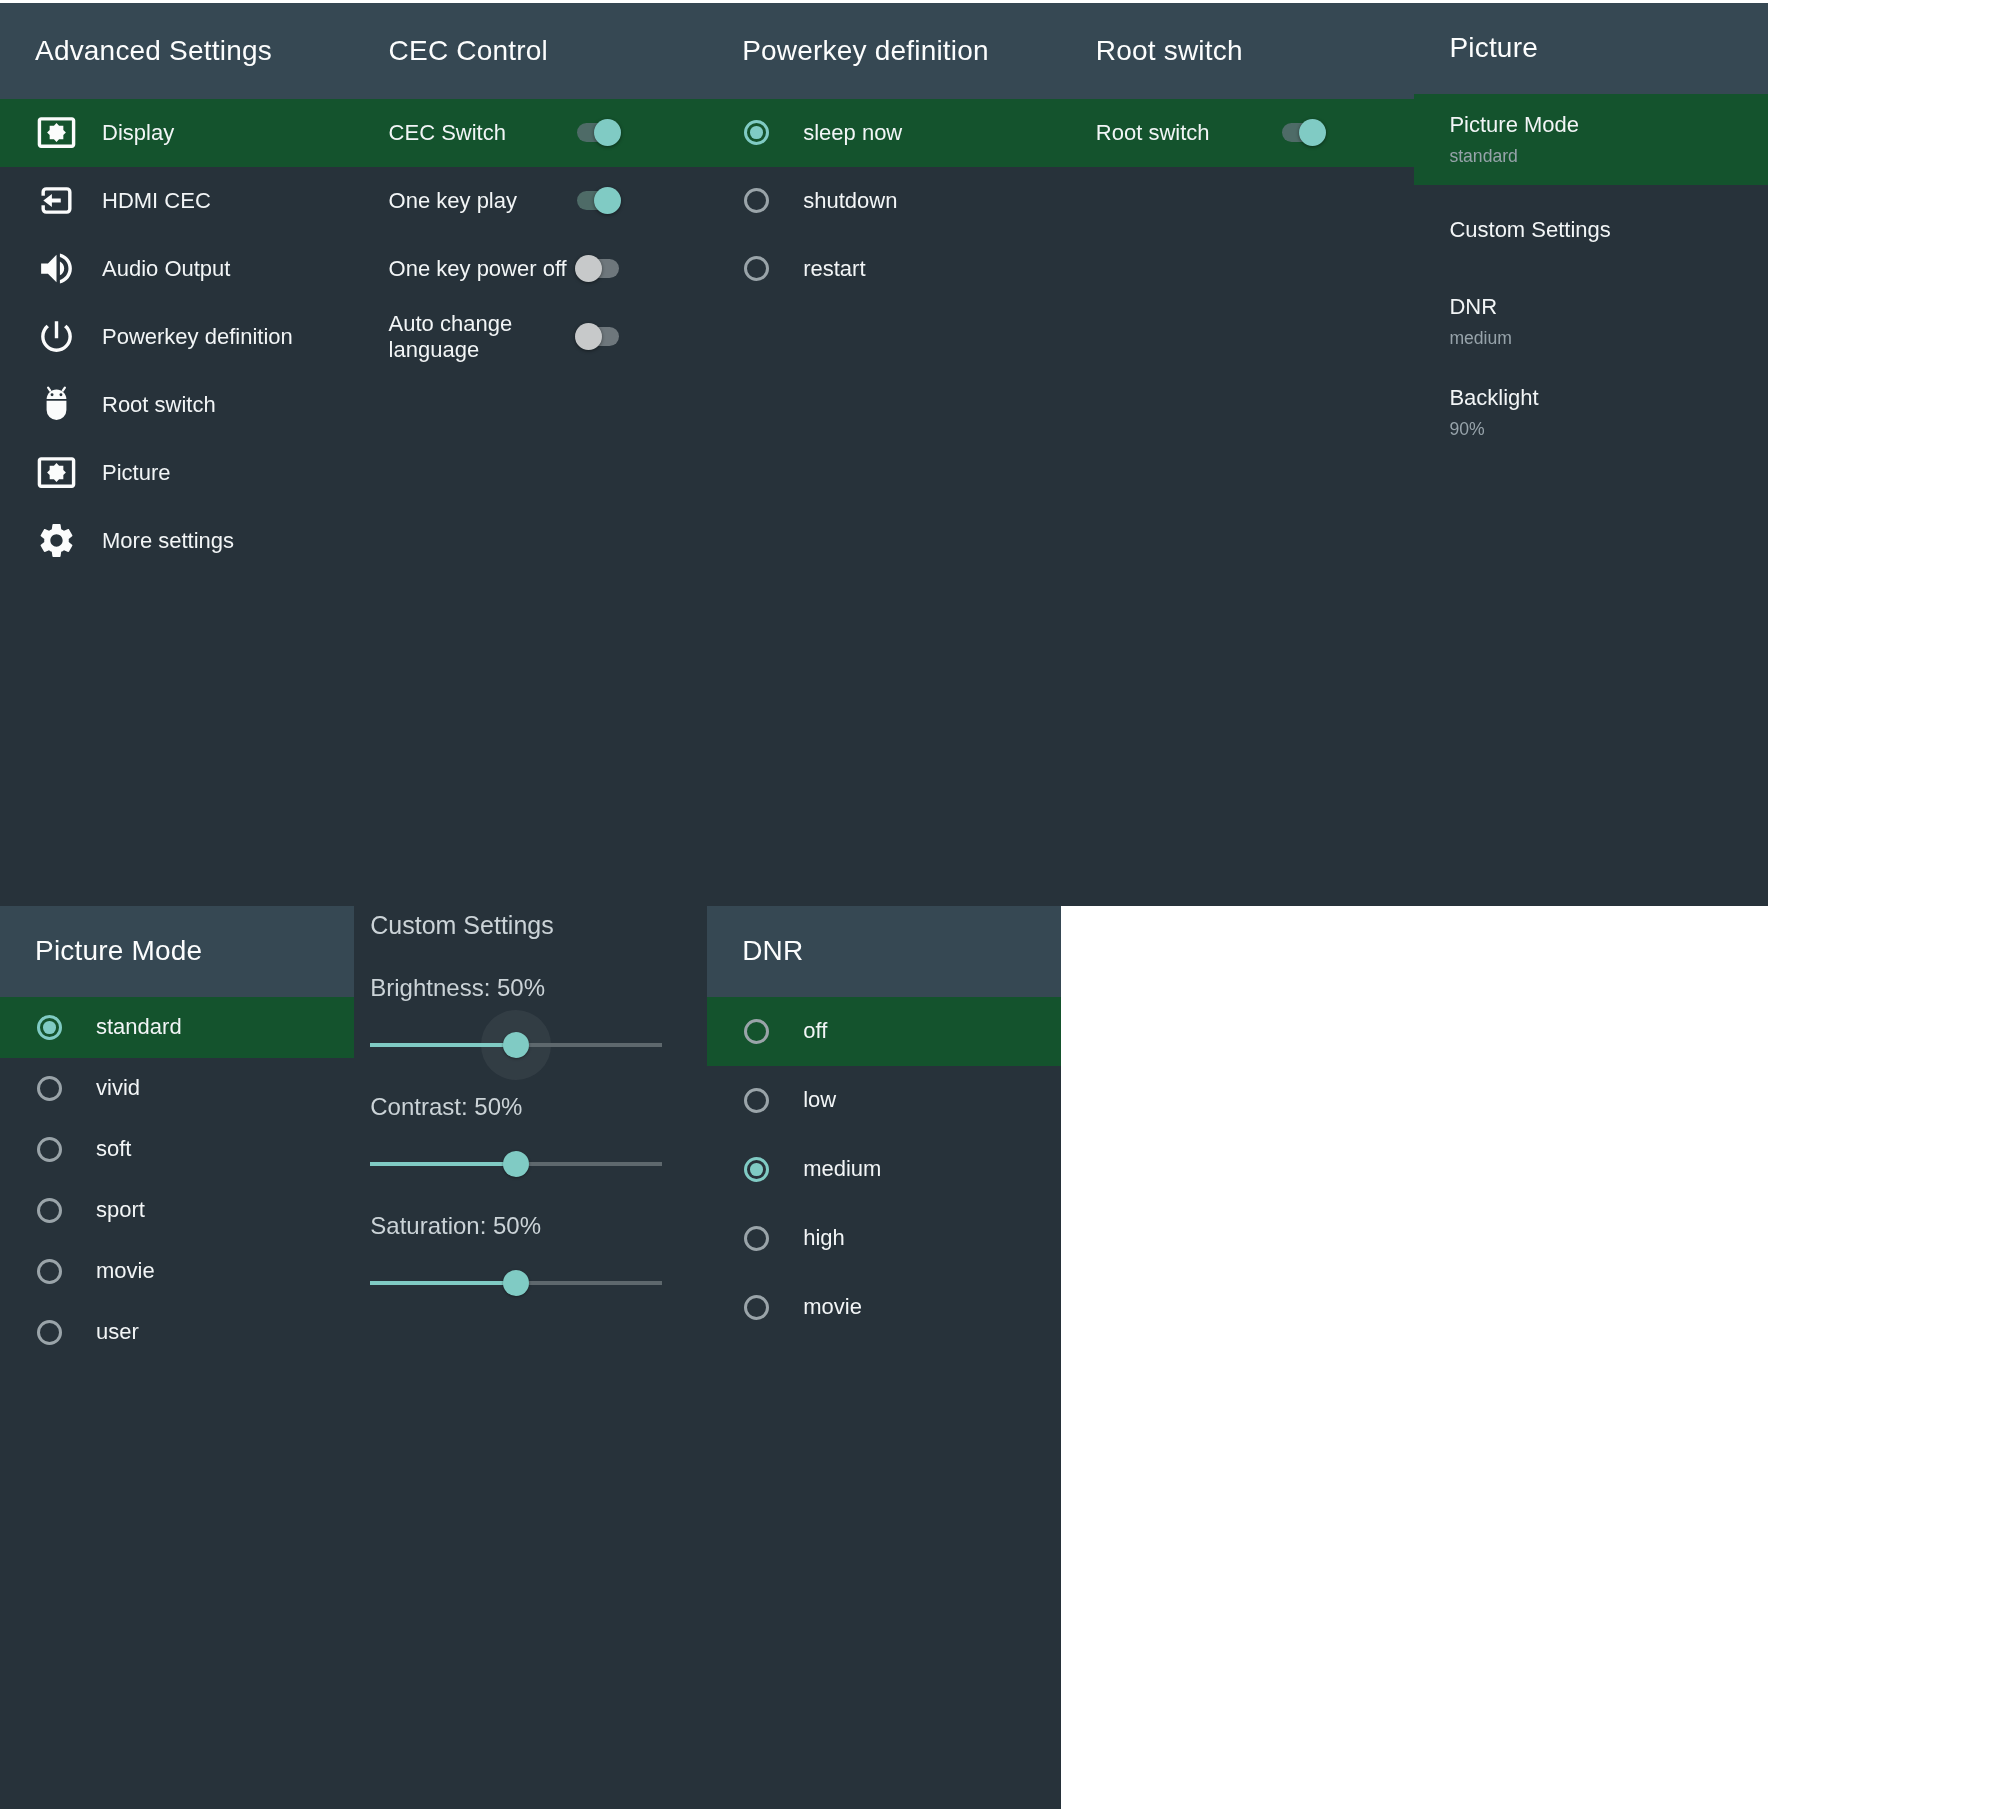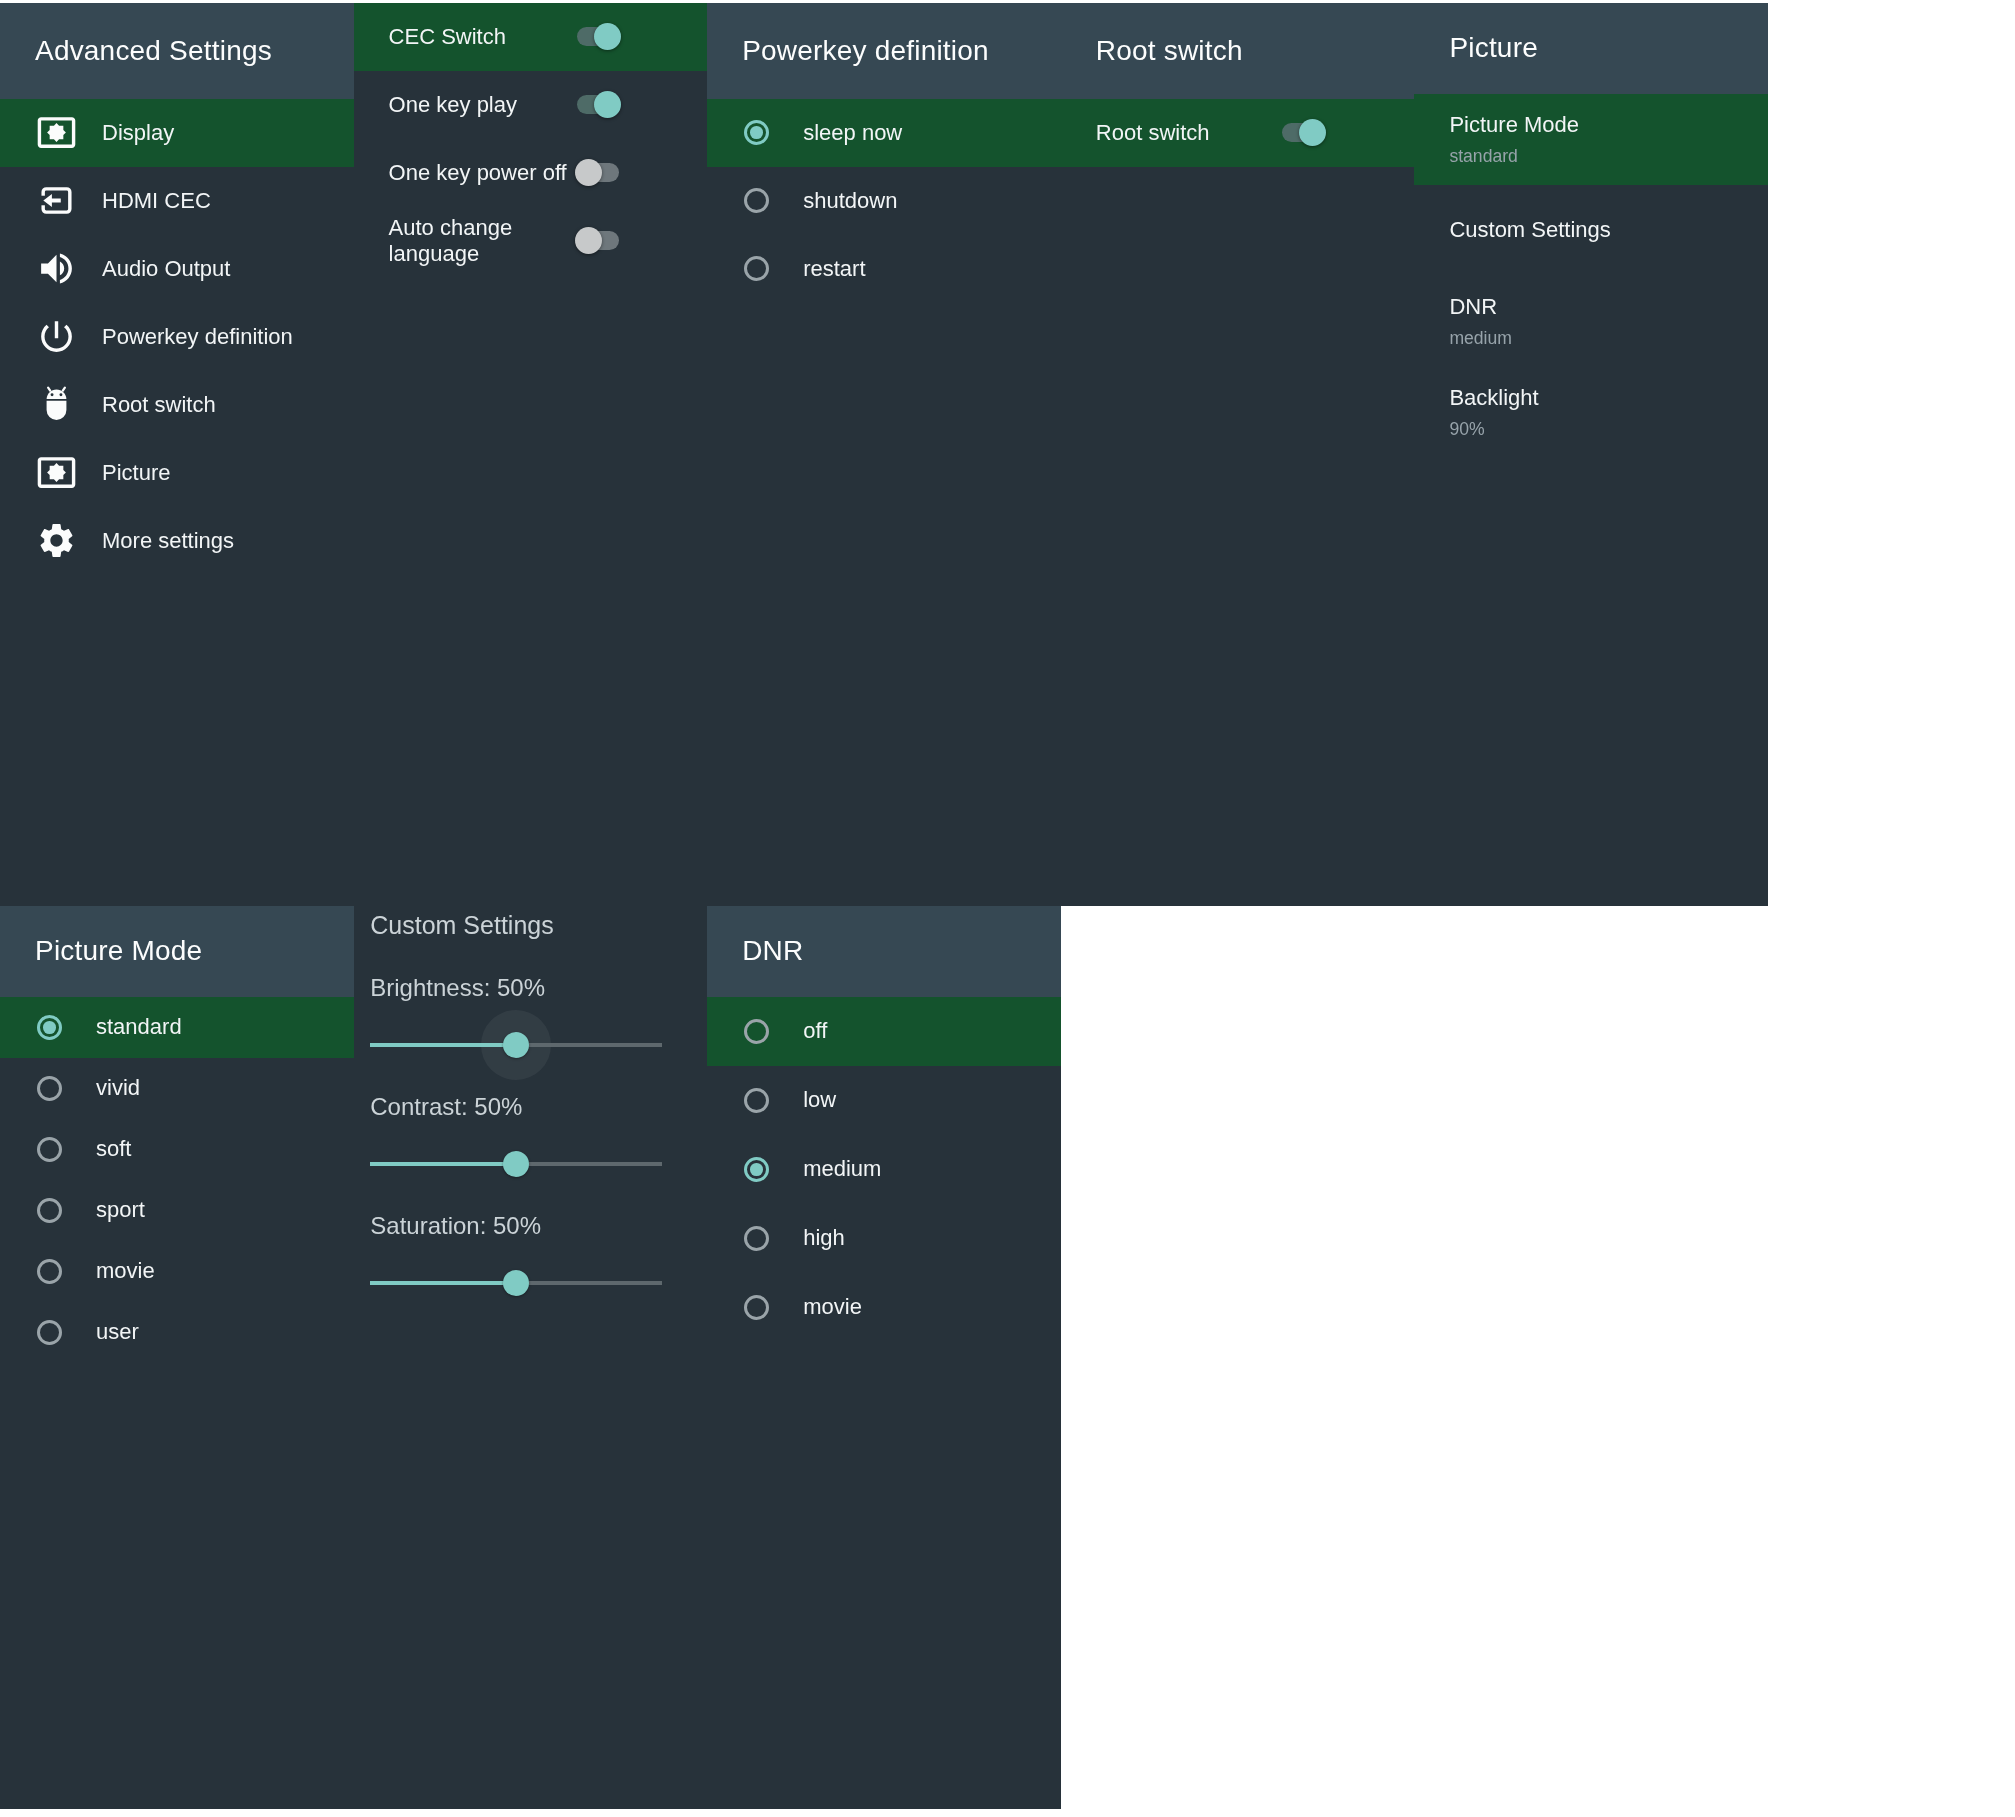--- a/index.html
+++ b/index.html
@@ -138,20 +138,21 @@
       <span class="menu-icon">
         <svg viewBox="0 0 24 24">
             <path class="ic" d="M19.14 12.94c.04-.3.06-.61.06-.94 0-.32-.02-.64-.07-.94l2.03-1.58c.18-.14.23-.41.12-.61l-1.92-3.32c-.12-.22-.37-.29-.59-.22l-2.39.96c-.5-.38-1.03-.7-1.62-.94l-.36-2.54c-.04-.24-.24-.41-.48-.41h-3.84c-.24 0-.43.17-.47.41l-.36 2.54c-.59.24-1.13.57-1.62.94l-2.39-.96c-.22-.08-.47 0-.59.22L2.74 8.87c-.12.21-.08.47.12.61l2.03 1.58c-.05.3-.09.63-.09.94s.02.64.07.94l-2.03 1.58c-.18.14-.23.41-.12.61l1.92 3.32c.12.22.37.29.59.22l2.39-.96c.5.38 1.03.7 1.62.94l.36 2.54c.05.24.24.41.48.41h3.84c.24 0 .44-.17.47-.41l.36-2.54c.59-.24 1.13-.56 1.62-.94l2.39.96c.22.08.47 0 .59-.22l1.92-3.32c.12-.22.07-.47-.12-.61l-2.01-1.58zM12 15.6c-1.98 0-3.6-1.62-3.6-3.6s1.62-3.6 3.6-3.6 3.6 1.62 3.6 3.6-1.62 3.6-3.6 3.6z"></path>
           </svg>
       </span>
       <span class="menu-label">More settings</span>
     </div>
   </div>
 
   <div class="panel">
+    <div class="hdr">CEC Control</div>
 
     <div class="row h73 tgl-row focused">
       <span class="tgl-label">CEC Switch</span>
       <span class="switch on">
           <span class="track"></span>
           <span class="thumb"></span>
         </span>
     </div>
     <div class="row h73 tgl-row">
       <span class="tgl-label">One key play</span>

